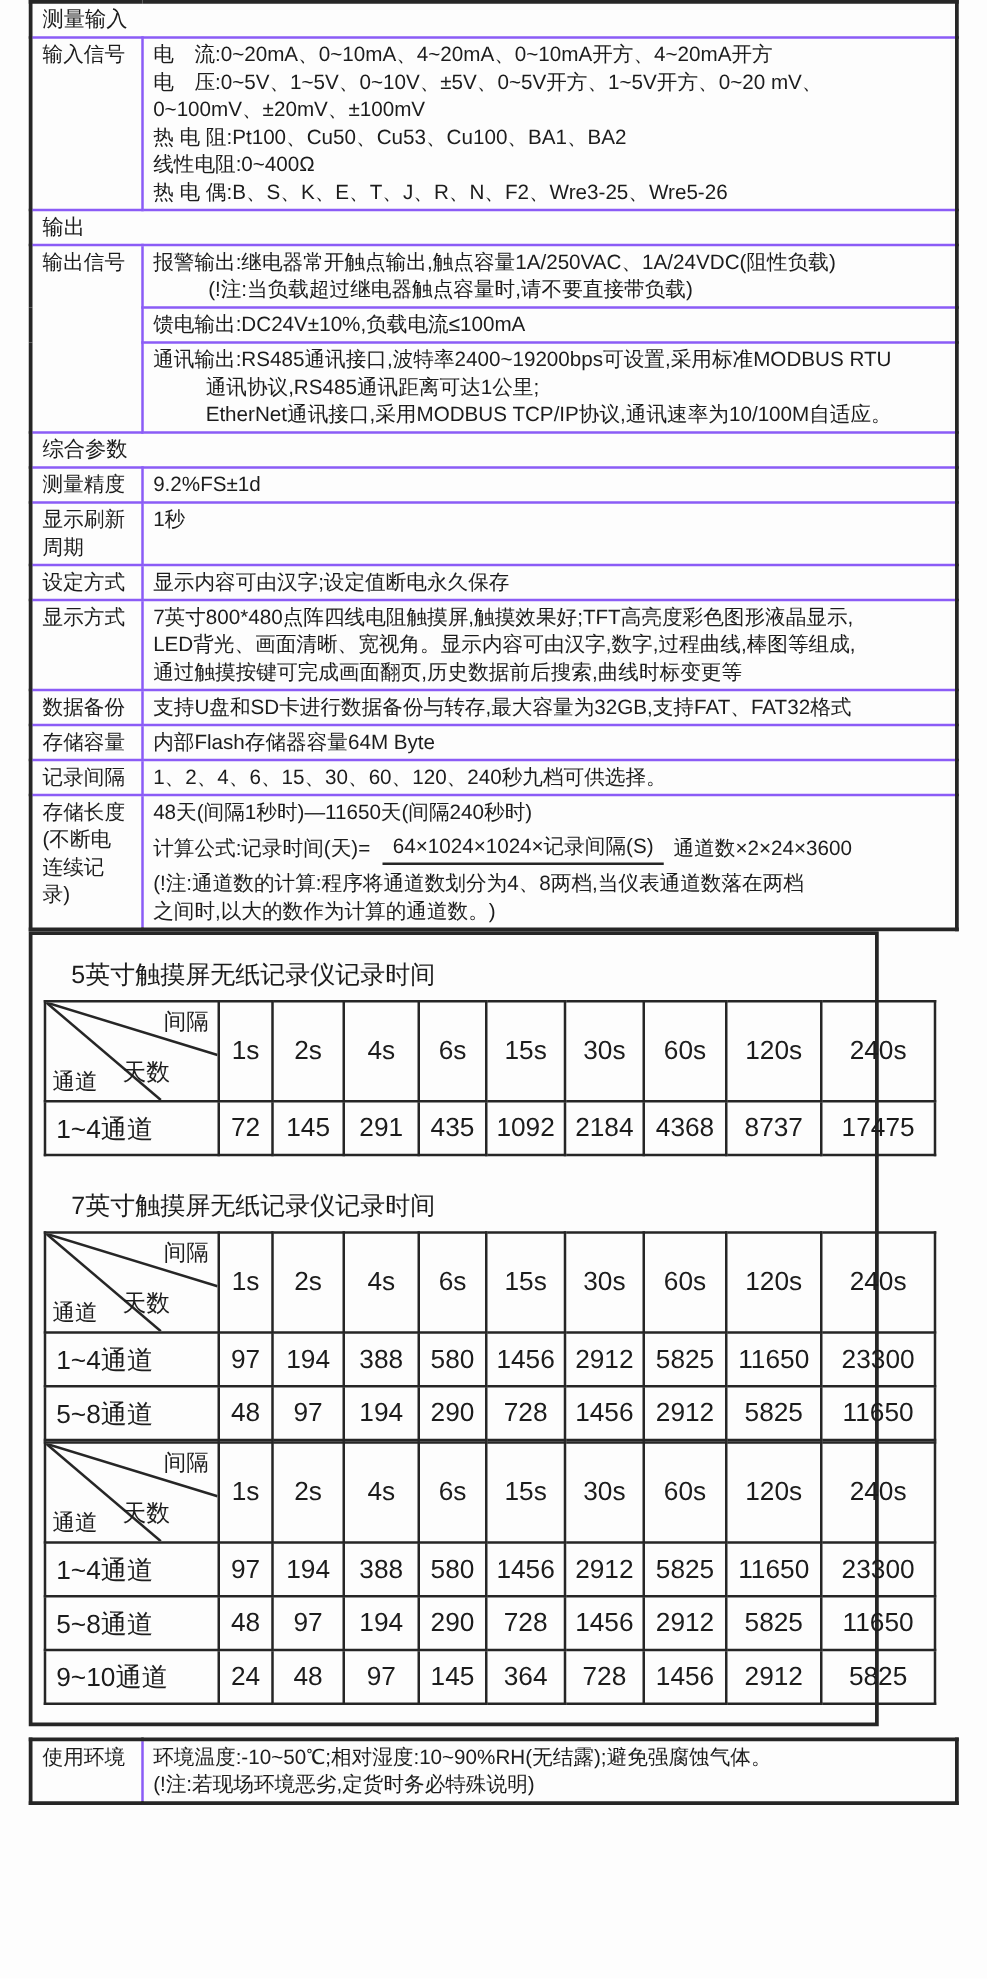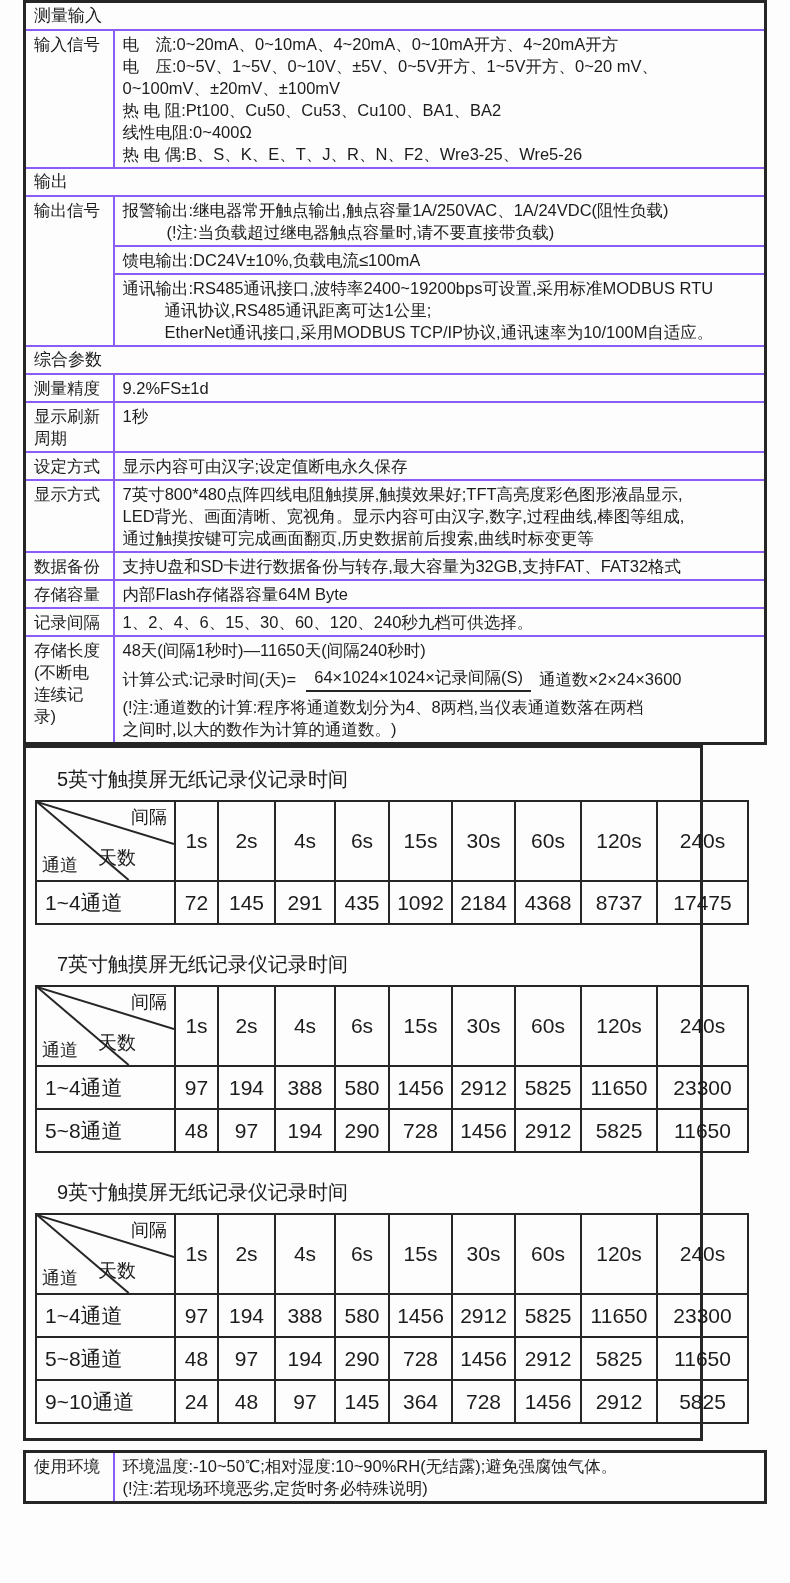--- a/index.html
+++ b/index.html
@@ -253,21 +253,20 @@
           <td>290</td>
           <td>728</td>
           <td>1456</td>
           <td>2912</td>
           <td>5825</td>
           <td>11650</td>
         </tr>
       </tbody>
     </table>
 
-    <div class="rt-title" style="margin-top:26px;">9英寸触摸屏无纸记录仪记录时间</div>
     <table class="rt">
       <colgroup>
         <col style="width:139px">
           <col style="width:43px">
           <col style="width:57px">
           <col style="width:60px">
           <col style="width:54px">
         <col style="width:63px">
           <col style="width:63px">
           <col style="width:66px">

